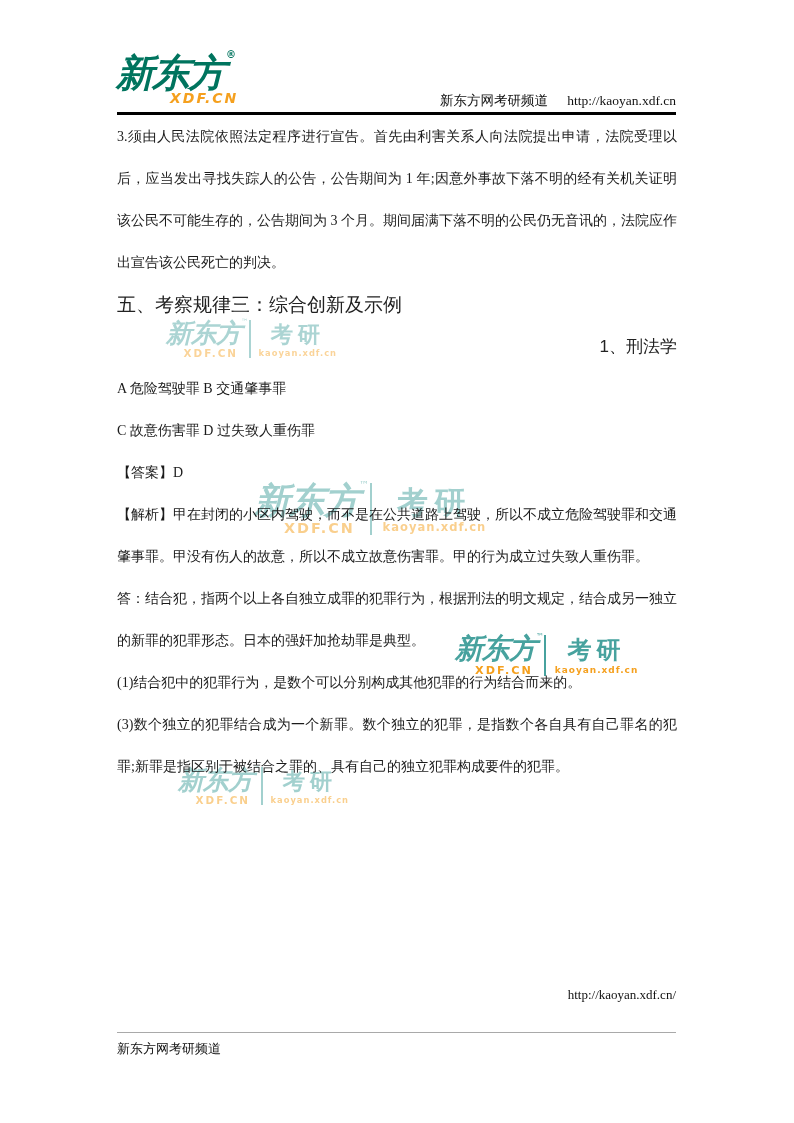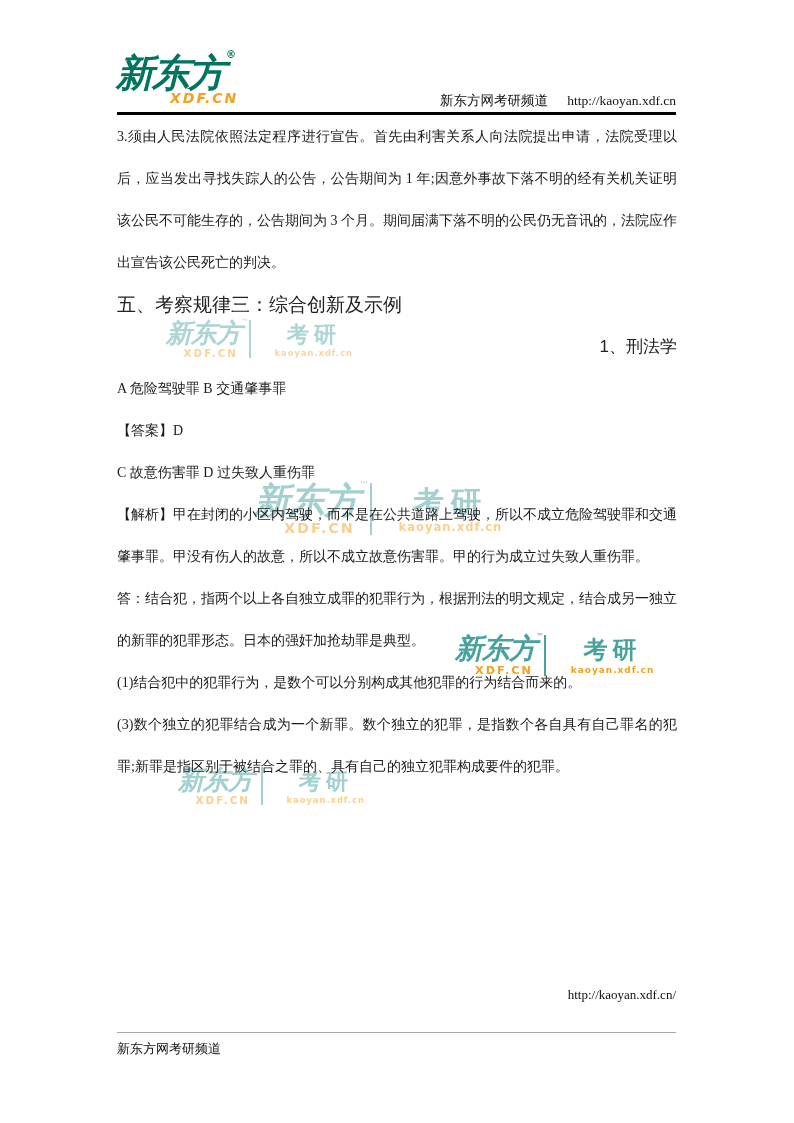--- a/index.html
+++ b/index.html
@@ -36,21 +36,21 @@
   .wm {
     position:absolute; display:flex; align-items:stretch; z-index:0;
     font-family:"DejaVu Sans","Liberation Sans",sans-serif; white-space:nowrap;
     --teal:#47a29e; --orange:#f5a01e;
   }
   .wm-left { position:relative; }
   .wm-brand { display:block; font-size:var(--s); font-weight:bold; font-style:italic; color:var(--teal); letter-spacing:-1px; line-height:1; }
   .wm-tm { position:absolute; top:calc(var(--s) * -0.1); right:calc(var(--s) * -0.28); font-size:calc(var(--s) * 0.28); font-style:normal; color:var(--teal); }
   .wm-brand-sub { display:block; text-align:right; padding-right:4%; color:var(--orange); font-weight:bold; font-size:calc(var(--s) * 0.40); letter-spacing:2px; line-height:1; margin-top:2px; }
   .wm-div { width:2px; background:var(--teal); margin:0 calc(var(--s) * 0.3); }
-  .wm-right { padding-top:calc(var(--s) * 0.10); text-align:center;margin-left:16px; }
+  .wm-right { padding-top:calc(var(--s) * 0.10); text-align:center; }
   .wm-channel { display:block; font-size:calc(var(--s) * 0.86); font-weight:bold; color:var(--teal); letter-spacing:calc(var(--s) * 0.18); line-height:1; }
   .wm-channel-sub { display:block; color:var(--orange); font-weight:bold; font-size:calc(var(--s) * 0.32); line-height:1; margin-top:4px; letter-spacing:1px; }
   .wm-1 { left:166px; top:320px; --s:26px; opacity:0.45; }
   .wm-2 { left:254px; top:483px; --s:36px; opacity:0.50; }
   .wm-3 { left:455px; top:635px; --s:28px; opacity:1; }
   .wm-4 { left:178px; top:767px; --s:26px; opacity:0.50; }
 
   
   .content { position:absolute; left:117px; top:116px; width:560px; z-index:1; }
   .content p {
@@ -139,22 +139,22 @@
       <span class="wm-channel">考研</span>
       <span class="wm-channel-sub">kaoyan.xdf.cn</span>
     </div>
   </div>
 
   <div class="content">
     <p>3.须由人民法院依照法定程序进行宣告。首先由利害关系人向法院提出申请，法院受理以后，应当发出寻找失踪人的公告，公告期间为 1 年;因意外事故下落不明的经有关机关证明该公民不可能生存的，公告期间为 3 个月。期间届满下落不明的公民仍无音讯的，法院应作出宣告该公民死亡的判决。</p>
     <p class="p-h1">五、考察规律三：综合创新及示例</p>
     <p class="p-h2">1、刑法学</p>
     <p>A 危险驾驶罪  B 交通肇事罪</p>
+    <p>C 故意伤害罪  D 过失致人重伤罪</p>
     <p>【答案】D</p>
-    <p>C 故意伤害罪  D 过失致人重伤罪</p>
     <p>【解析】甲在封闭的小区内驾驶，而不是在公共道路上驾驶，所以不成立危险驾驶罪和交通肇事罪。甲没有伤人的故意，所以不成立故意伤害罪。甲的行为成立过失致人重伤罪。</p>
     <p>答：结合犯，指两个以上各自独立成罪的犯罪行为，根据刑法的明文规定，结合成另一独立的新罪的犯罪形态。日本的强奸加抢劫罪是典型。</p>
     <p>(1)结合犯中的犯罪行为，是数个可以分别构成其他犯罪的行为结合而来的。</p>
     <p>(3)数个独立的犯罪结合成为一个新罪。数个独立的犯罪，是指数个各自具有自己罪名的犯罪;新罪是指区别于被结合之罪的、具有自己的独立犯罪构成要件的犯罪。</p>
   </div>
 
   <div class="footer-rule"></div>
   <span class="footer-channel">新东方网考研频道</span>
   <span class="footer-url">http://kaoyan.xdf.cn/</span>
 

